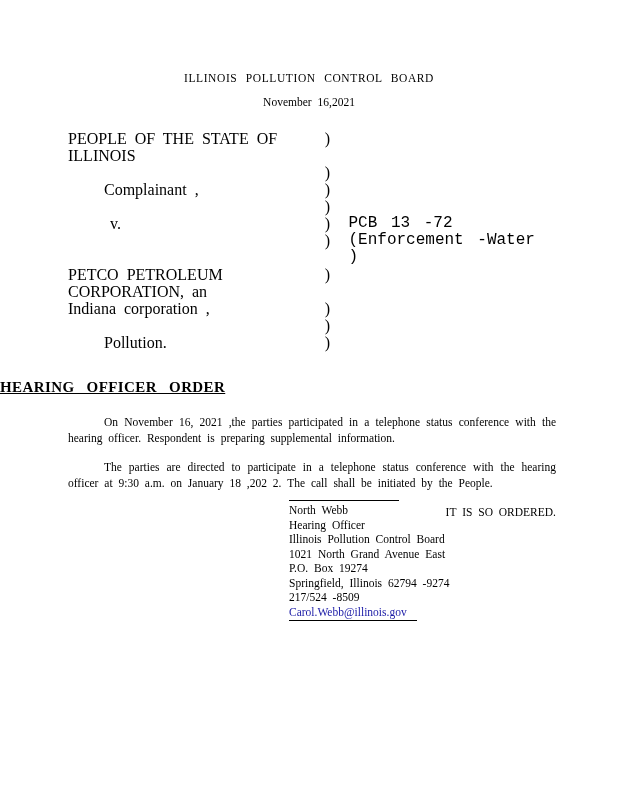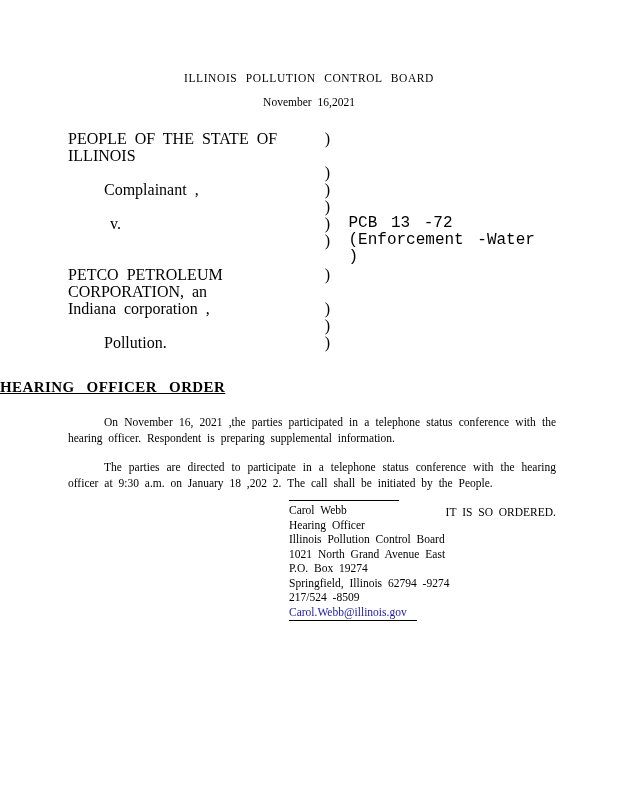--- a/index.html
+++ b/index.html
@@ -208,21 +208,21 @@
   </div>
 
   <div class="body-block">
     <p>On November     16,  2021 ,the parties   participated    in a telephone   status  conference    with the hearing   officer.   Respondent   is preparing   supplemental    information.</p>
     <p>The  parties   are  directed   to participate   in a telephone   status  conference    with the hearing   officer   at 9:30 a.m.   on January   18 ,202 2.  The  call  shall  be  initiated   by the People.</p>
     <p class="no-just">IT  IS  SO  ORDERED.</p>
   </div>
 
   <div class="signature">
     <div class="sig-line"></div>
-    <div class="sig-row">Carol    Webb</div>
+    <div class="sig-row">North    Webb</div>
     <div class="sig-row">Hearing    Officer</div>
     <div class="sig-row">Illinois  Pollution    Control   Board</div>
     <div class="sig-row">1021  North  Grand   Avenue   East</div>
     <div class="sig-row">P.O.  Box   19274</div>
     <div class="sig-row">Springfield,   Illinois   62794 -9274</div>
     <div class="sig-row">217/524  -8509</div>
     <div class="sig-row"><span class="sig-email">Carol.Webb@illinois.gov</span></div>
     <div class="sig-rule"></div>
   </div>
 

